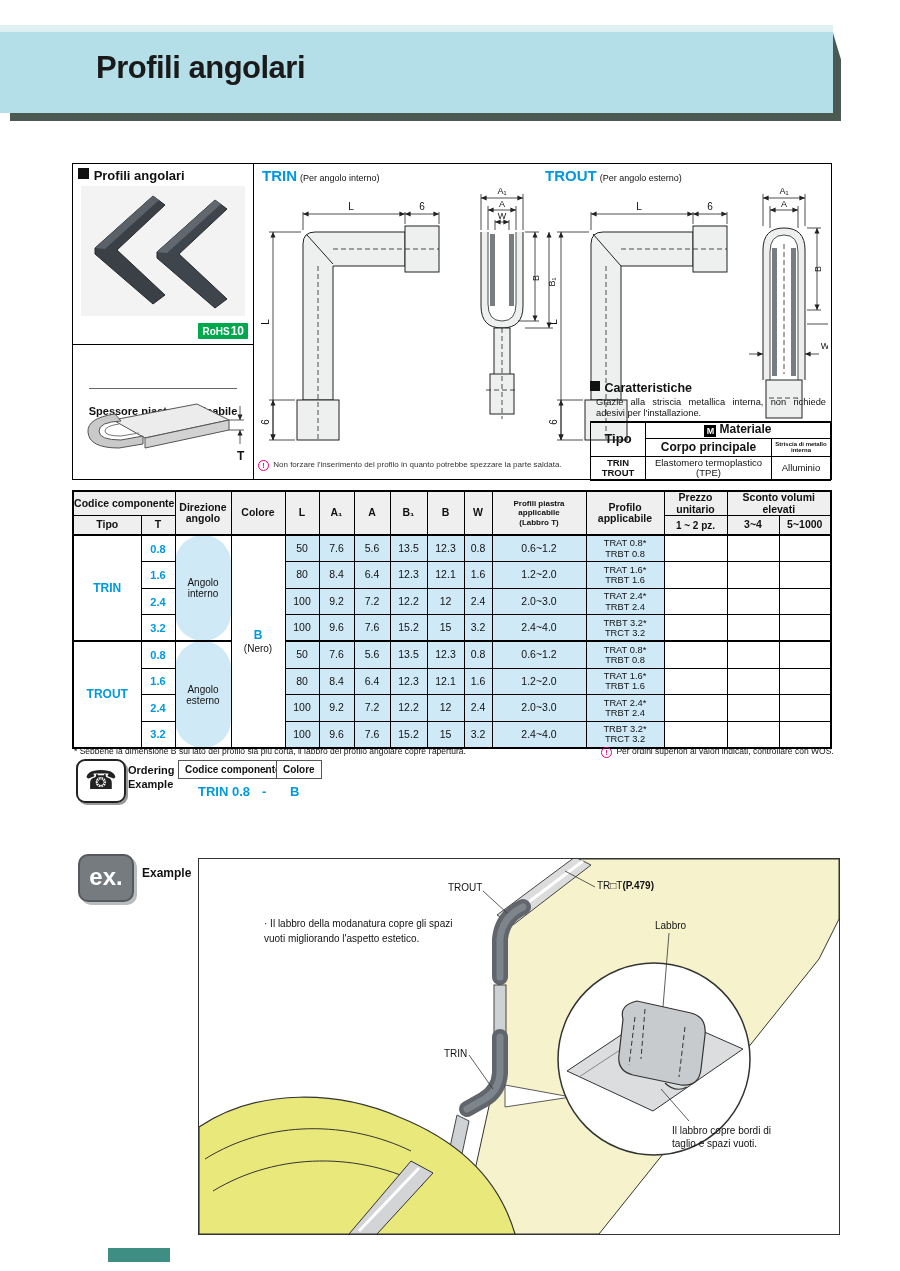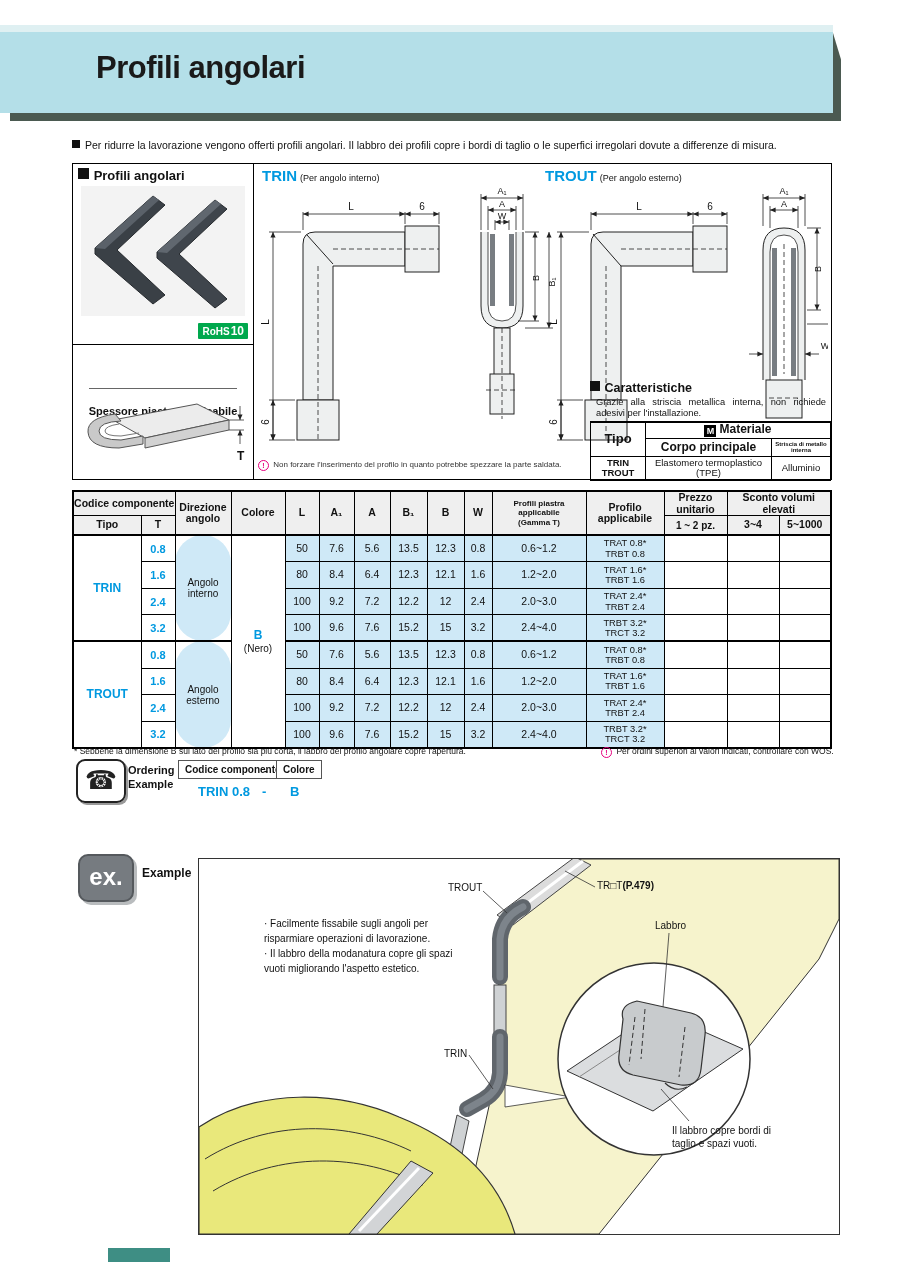--- a/index.html
+++ b/index.html
@@ -110,24 +110,20 @@
 
 <div id="page">
 
   <div class="abs" id="banner">
     <div class="abs" id="banner-top"></div>
   </div>
   <div class="abs" id="banner-shadow"></div>
   <div class="abs" id="banner-right"></div>
   <div class="abs" id="page-title">Profili angolari</div>
 
-  <div class="abs" id="intro">
-    <span class="sq"></span>
-    <span>Per ridurre la lavorazione vengono offerti profili angolari. Il labbro dei profili copre i bordi di taglio o le superfici irregolari dovute a differenze di misura.</span>
-  </div>
 
   <div class="abs" id="content-box">
     <div class="abs" id="left-cell">
       <div class="abs" id="photo-sec">
         <div class="abs" id="photo-head">
           <span class="sq"></span>
           <span>Profili angolari</span>
         </div>
         <svg class="abs" id="photo-svg" width="164" height="130" viewBox="0 0 164 130">
           <rect x="0" y="0" width="164" height="130" fill="#f3f3f3"></rect>
@@ -350,21 +346,21 @@
         <th rowspan="2">Colore</th>
         <th rowspan="2">L</th>
         <th rowspan="2">A₁</th>
         <th rowspan="2">A</th>
         <th rowspan="2">B₁</th>
         <th rowspan="2">B</th>
         <th rowspan="2">W</th>
         <th rowspan="2">
           <div class="small3">Profili piastra</div>
           <div class="small3">applicabile</div>
-          <div class="small3">(Gamma T)</div>
+          <div class="small3">(Labbro T)</div>
         </th>
         <th rowspan="2">
           <div>Profilo</div>
           <div>applicabile</div>
         </th>
         <th class="sp-prezzo">Prezzo unitario</th>
         <th colspan="2">Sconto volumi elevati</th>
       </tr>
       <tr>
         <th>Tipo</th>
@@ -579,21 +575,20 @@
       <path d="M 466,224 q 10,10 22,4" stroke="#333" stroke-width="1.2" fill="none"></path>
 
       <line x1="284" y1="32" x2="308" y2="54" stroke="#333" stroke-width="0.8"></line>
       <line x1="396" y1="28" x2="366" y2="12" stroke="#333" stroke-width="0.8"></line>
       <line x1="470" y1="74" x2="464" y2="148" stroke="#333" stroke-width="0.8"></line>
       <line x1="270" y1="196" x2="294" y2="230" stroke="#333" stroke-width="0.8"></line>
       <line x1="490" y1="262" x2="462" y2="230" stroke="#333" stroke-width="0.8"></line>
     </svg>
   </div>
   <div class="abs" id="ex-bullets">
-    <div>· Facilmente fissabile sugli angoli per risparmiare operazioni di lavorazione.</div>
     <div>· Il labbro della modanatura copre gli spazi vuoti migliorando l'aspetto estetico.</div>
   </div>
   <div class="abs ex-lbl" id="lbl-trout">TROUT</div>
   <div class="abs ex-lbl" id="lbl-frame">
     <span>TR□T</span><b>(P.479)</b>
   </div>
   <div class="abs ex-lbl" id="lbl-labbro">Labbro</div>
   <div class="abs ex-lbl" id="lbl-trin">TRIN</div>
   <div class="abs" id="ex-note">Il labbro copre bordi di taglio e spazi vuoti.</div>
 

